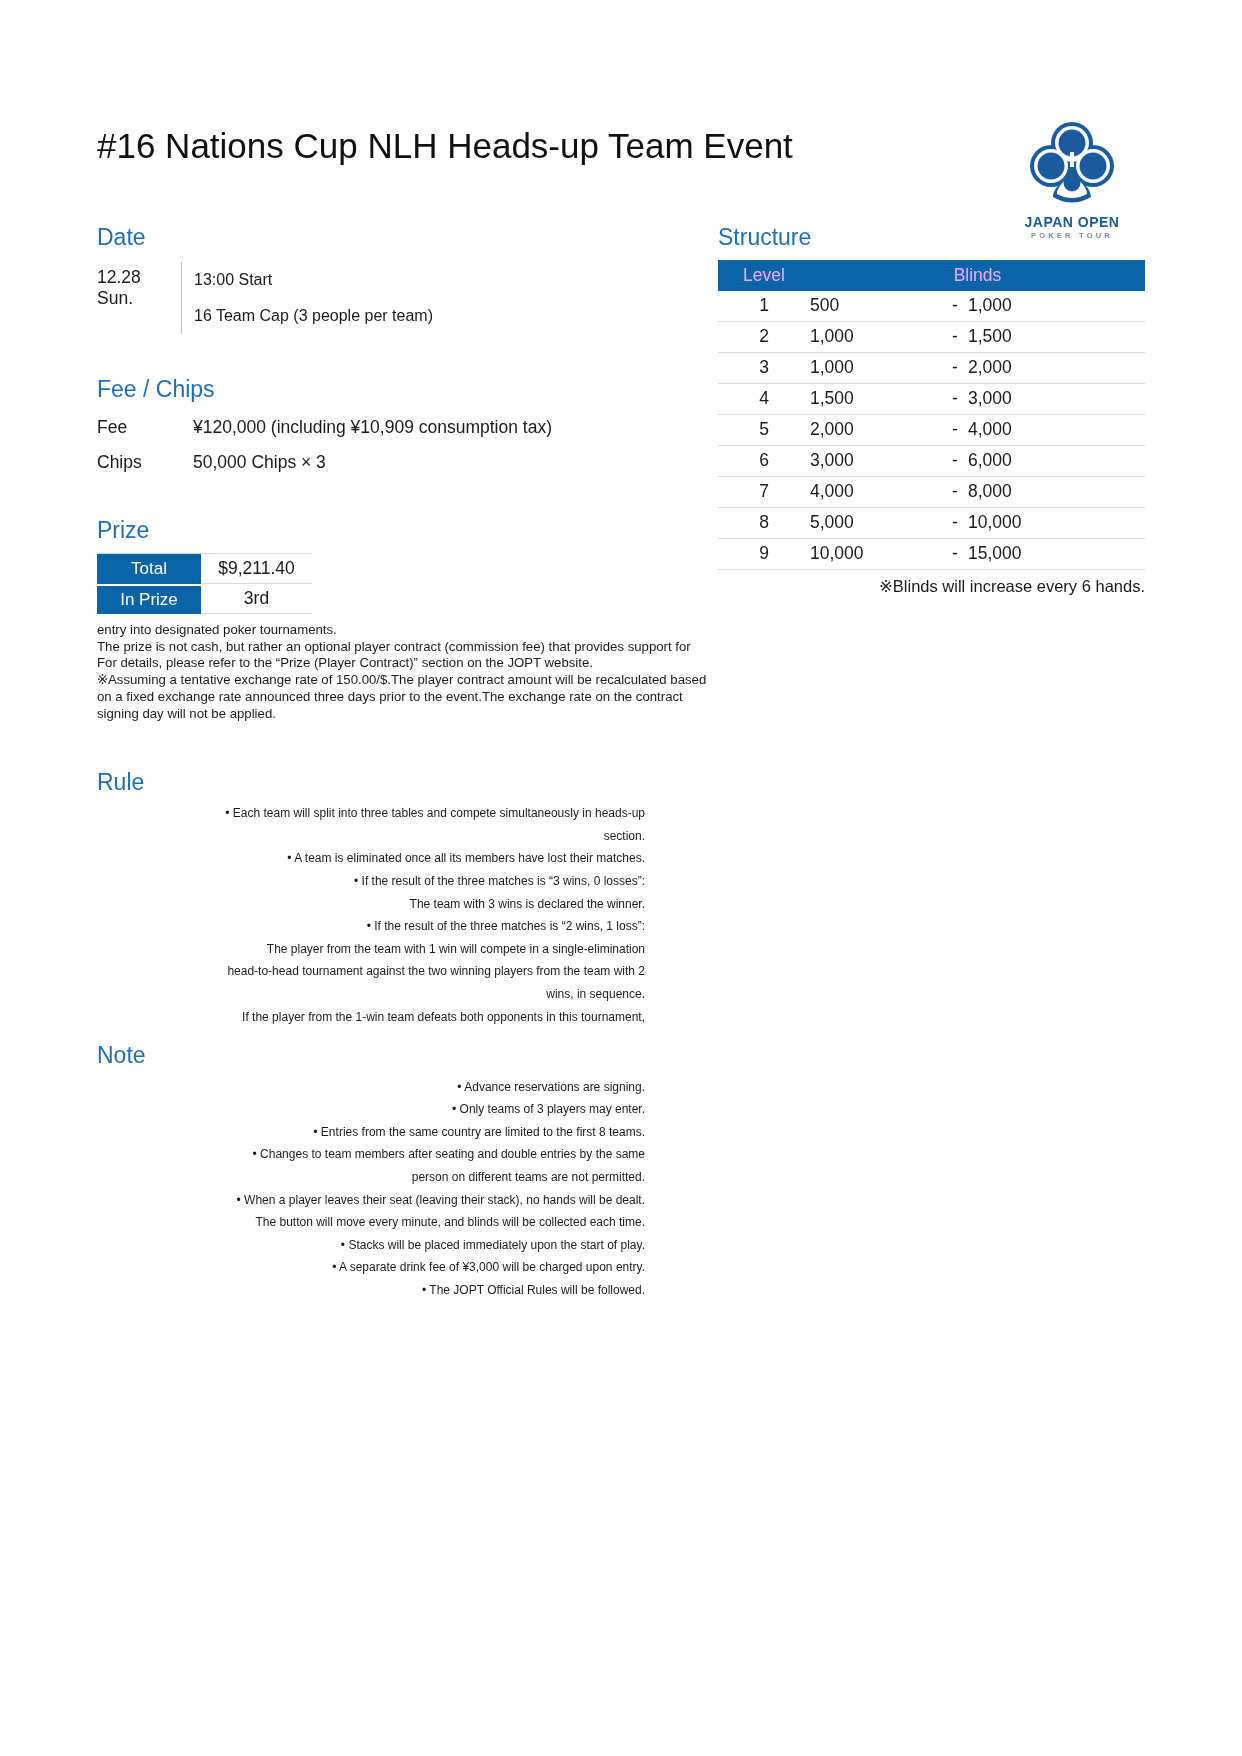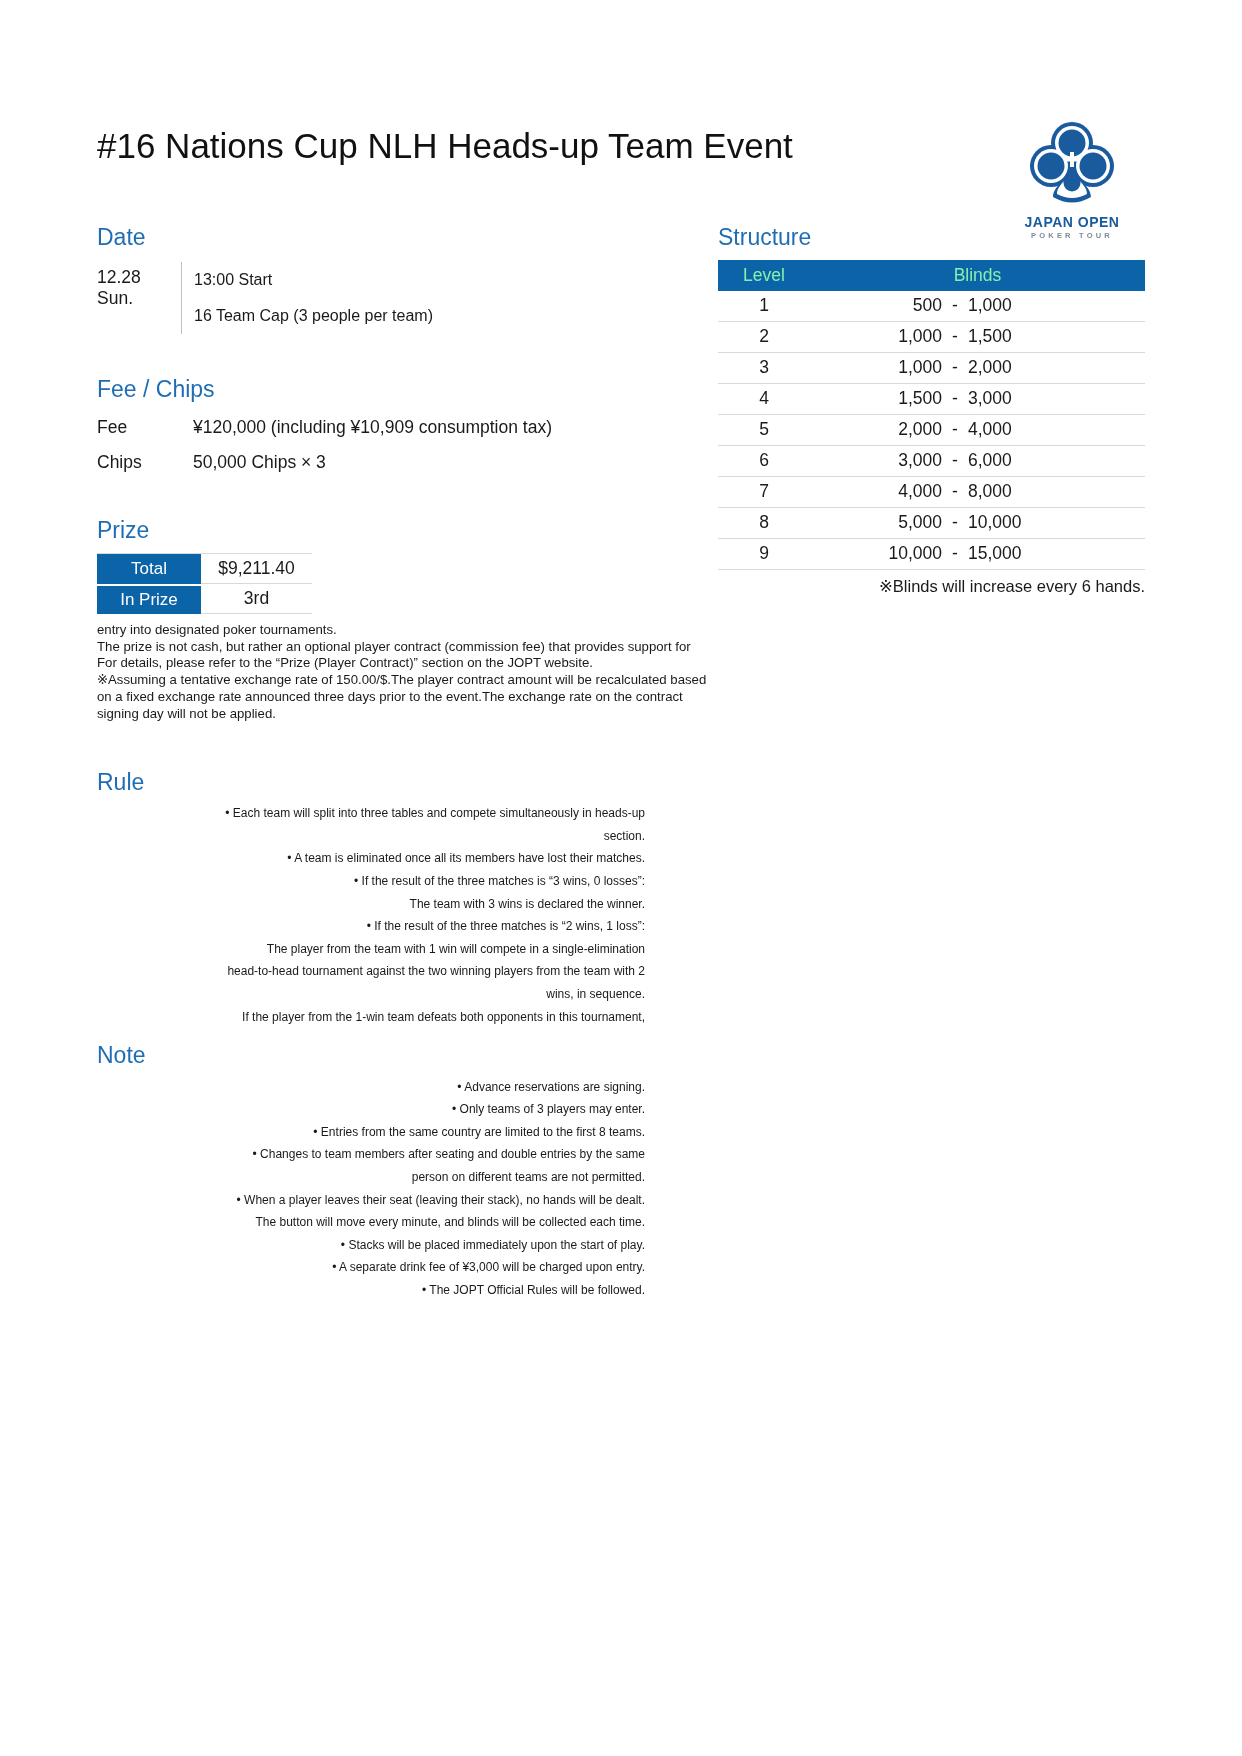--- a/index.html
+++ b/index.html
@@ -66,29 +66,29 @@
 
   
   .section-rule { margin-top:46px; }
   .section-note { margin-top:14px; }
   .text-line { font-size:12px; line-height:22.6px; white-space:pre;text-align:right; }
   .rule-lines, .note-lines { margin-top:6px; }
 
   
   .structure-table { margin-top:8px; width:427px; }
   .structure-header {
-    display:flex; background:#0b63a8; color:#86efac; height:31px; align-items:center;
+    display:flex; background:#0b63a8; color:#f0abfc; height:31px; align-items:center;
     font-size:17.5px;
     justify-content:flex-end;
   }
   .col-level { width:92px; text-align:center; }
   .col-blinds { flex:1; text-align:center; }
   .structure-row { display:flex; height:31px; align-items:center; border-bottom:1px solid #d9d9d9; font-size:17.5px; }
   .blinds-cell { flex:1; display:flex; }
-  .blind-sb { width:132px; text-align:right; }
+  .blind-sb { width:132px; }
   .blind-dash { width:26px; text-align:center; }
   .blind-bb { flex:1; text-align:left; }
   .blinds-footnote { margin-top:7px; text-align:right; font-size:16.5px; }
 </style>
 </head>
 <body>
 
 <div class="page">
 
   <div class="logo">

